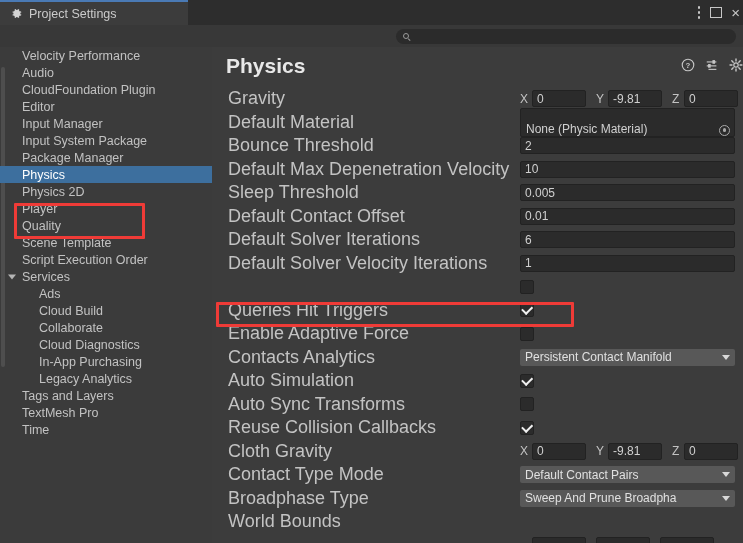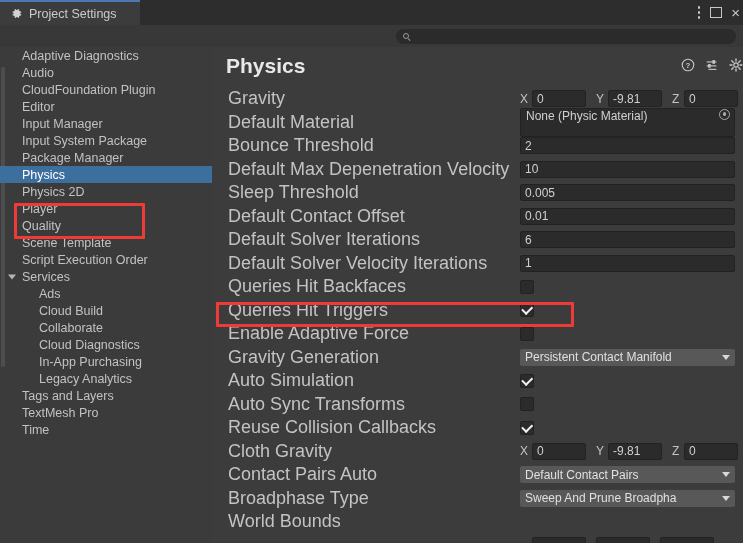--- a/index.html
+++ b/index.html
@@ -15,21 +15,21 @@
     width: 743px; height: 543px;
     background: #383838;
   }
 
   
   .titlebar {
     position: absolute; left: 0; top: 0; width: 743px; height: 25px;
     background: #2d2d2d;
   }
   .tab {
-    position: absolute; left: 0; top: 0; width: 140px; height: 25px;
+    position: absolute; left: 0; top: 0; width: 188px; height: 25px;
     background: #3c3c3c;
     border-top: 2px solid #4a7ab5;
     display: flex; align-items: center; gap: 6px;
     padding-left: 10px;
   }
   .tab-label {
     font-size: 12.5px; color: #cbcbcb; white-space: nowrap;
   }
   .gear-glyph {
     width: 13px; height: 13px; position: relative; flex: none;
@@ -128,21 +128,21 @@
 
   .txtfield {
     width: 100%; height: 17px; background: #2b2b2b;
     border: 1px solid #222; border-radius: 2px;
     color: #d0d0d0; font-size: 12px; font-family: "Liberation Sans", sans-serif;
     padding-left: 4px; outline: none;
   }
   .objfield {
     width: 100%; height: 29px; background: #2b2b2b;
     border: 1px solid #222; border-radius: 2px;
-    display: flex; align-items: flex-start; justify-content: space-between;
+    display: flex; align-items: flex-end; justify-content: space-between;
     padding: 0 4px 0 5px;
     color: #d0d0d0; font-size: 12px;
   }
   .objpick {
     width: 11px; height: 11px; border: 1.4px solid #a8a8a8; border-radius: 50%;
     display: flex; align-items: center; justify-content: center; flex: none;
   }
   .objpick i { width: 3.6px; height: 3.6px; background: #a8a8a8; border-radius: 50%; display: block; }
 
   .dropdown {
@@ -231,21 +231,21 @@
       <span class="ring"></span>
         <span class="hnd"></span>
     </span>
     <input class="search-input" type="text" value="" style="">
   </div>
 
   <div class="sidebar">
     <div class="side-scroll"></div>
     <div id="sidebar-list">
         <div class="side-item">
-          <span>Adaptive Diagnostics</span>
+          <span>Velocity Performance</span>
         </div>
         <div class="side-item">
           <span>Audio</span>
         </div>
         <div class="side-item">
           <span>CloudFoundation Plugin</span>
         </div>
         <div class="side-item">
           <span>Editor</span>
         </div>
@@ -410,39 +410,38 @@
             <input class="txtfield" type="text" value="6" style="">
           </div>
         </div>
         <div class="row">
           <div class="row-label">Default Solver Velocity Iterations</div>
           <div class="field-area">
             <input class="txtfield" type="text" value="1" style="">
           </div>
         </div>
         <div class="row">
-          <div class="row-label">Queries Hit Backfaces</div>
           <div class="field-area">
             <div class="checkbox"></div>
           </div>
         </div>
         <div class="row">
           <div class="row-label">Queries Hit Triggers</div>
           <div class="field-area">
             <div class="checkbox checked"></div>
           </div>
         </div>
         <div class="row">
           <div class="row-label">Enable Adaptive Force</div>
           <div class="field-area">
             <div class="checkbox"></div>
           </div>
         </div>
         <div class="row">
-          <div class="row-label">Gravity Generation</div>
+          <div class="row-label">Contacts Analytics</div>
           <div class="field-area">
             <div class="dropdown">
               <span>Persistent Contact Manifold</span>
               <span class="dd-arrow"></span>
             </div>
           </div>
         </div>
         <div class="row">
           <div class="row-label">Auto Simulation</div>
           <div class="field-area">
@@ -476,21 +475,21 @@
               </div>
               <span class="vec-gap"></span>
               <div class="vec-comp">
                 <span class="vec-axis">Z</span>
                 <input class="vec-input" type="text" value="0" style="">
               </div>
             </div>
           </div>
         </div>
         <div class="row">
-          <div class="row-label">Contact Pairs Auto</div>
+          <div class="row-label">Contact Type Mode</div>
           <div class="field-area">
             <div class="dropdown">
               <span>Default Contact Pairs</span>
               <span class="dd-arrow"></span>
             </div>
           </div>
         </div>
         <div class="row">
           <div class="row-label">Broadphase Type</div>
           <div class="field-area">

